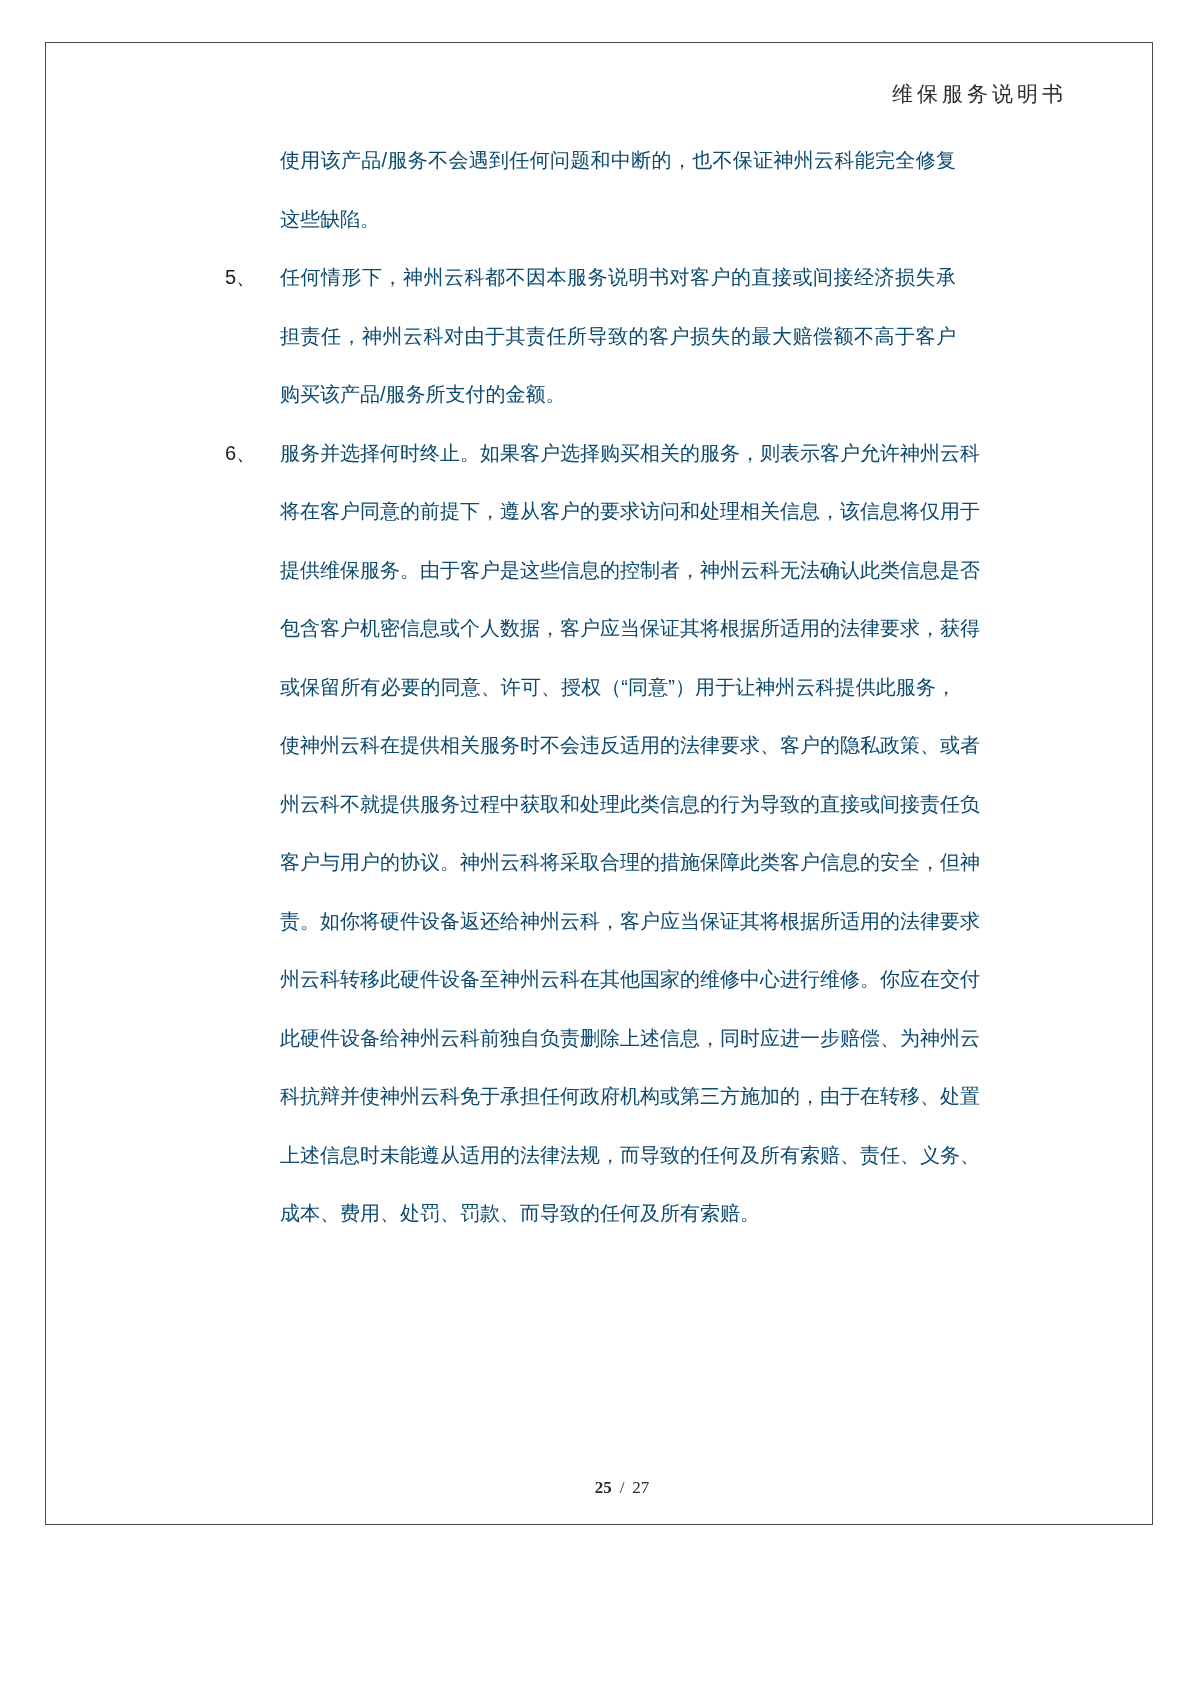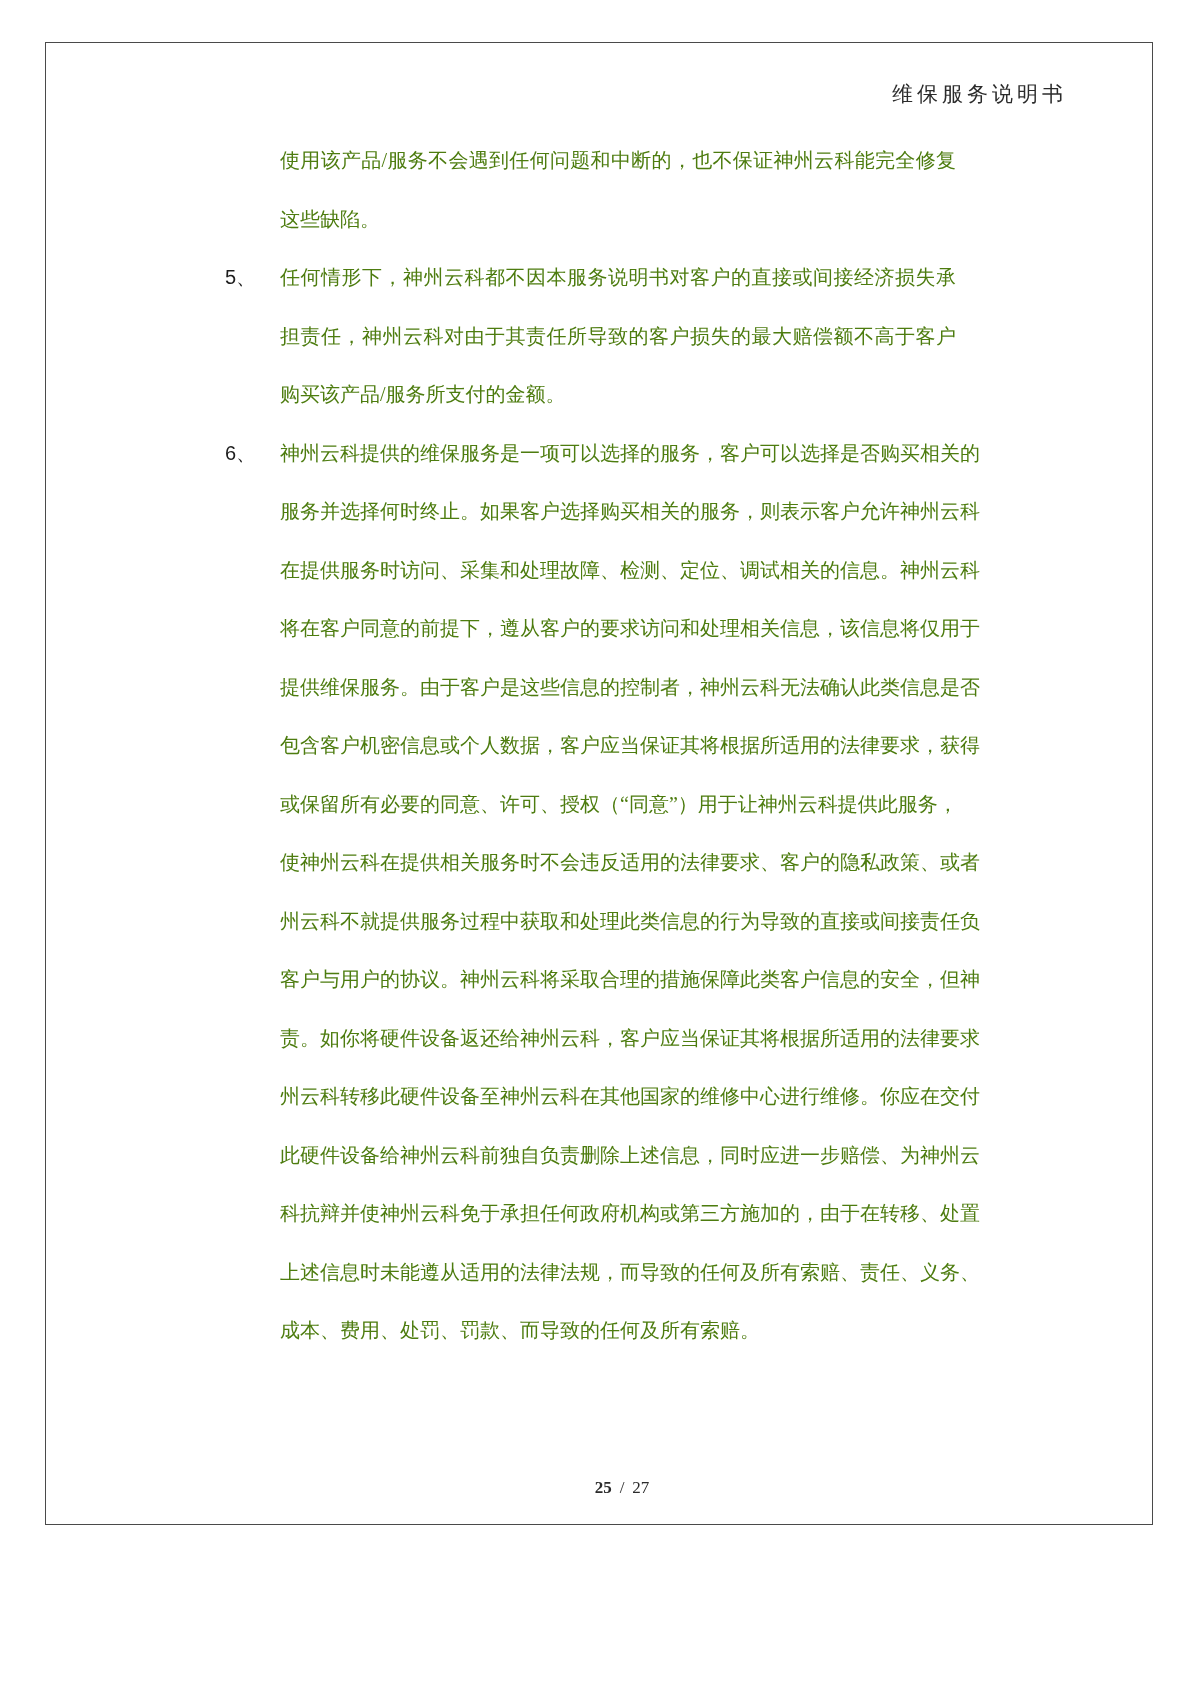--- a/index.html
+++ b/index.html
@@ -54,22 +54,21 @@
   }
   .line {
     line-height: 58.5px;
     height: 58.5px;
     font-size: 20px;
     text-align: justify;
     text-align-last: justify;
     text-justify: inter-character;
     overflow: visible;
     white-space: nowrap;
-    color: #4d7c0f;
-    font-family: Liberation Serif, serif;
+    color: #0c4a6e;
   }
   .line-last {
     text-align: center;
     text-align-last: left;
   }
   .footer {
     position: absolute;
     top: 1478px;
     left: 0;
     width: 100%;
@@ -102,23 +101,21 @@
       <div>
           <div class="line">任何情形下，神州云科都不因本服务说明书对客户的直接或间接经济损失承</div>
           <div class="line">担责任，神州云科对由于其责任所导致的客户损失的最大赔偿额不高于客户</div>
           <div class="line line-last">购买该产品/服务所支付的金额。</div>
         </div>
     </div>
 
     <div class="para">
       <span class="num">6、</span>
       <div>
-          <div class="line">神州云科提供的维保服务是一项可以选择的服务，客户可以选择是否购买相关的</div>
           <div class="line">服务并选择何时终止。如果客户选择购买相关的服务，则表示客户允许神州云科</div>
-          <div class="line">在提供服务时访问、采集和处理故障、检测、定位、调试相关的信息。神州云科</div>
           <div class="line">将在客户同意的前提下，遵从客户的要求访问和处理相关信息，该信息将仅用于</div>
           <div class="line">提供维保服务。由于客户是这些信息的控制者，神州云科无法确认此类信息是否</div>
           <div class="line">包含客户机密信息或个人数据，客户应当保证其将根据所适用的法律要求，获得</div>
           <div class="line">或保留所有必要的同意、许可、授权（“同意”）用于让神州云科提供此服务，</div>
           <div class="line">使神州云科在提供相关服务时不会违反适用的法律要求、客户的隐私政策、或者</div>
           <div class="line">州云科不就提供服务过程中获取和处理此类信息的行为导致的直接或间接责任负</div>
           <div class="line">客户与用户的协议。神州云科将采取合理的措施保障此类客户信息的安全，但神</div>
           <div class="line">责。如你将硬件设备返还给神州云科，客户应当保证其将根据所适用的法律要求</div>
           <div class="line">州云科转移此硬件设备至神州云科在其他国家的维修中心进行维修。你应在交付</div>
           <div class="line">此硬件设备给神州云科前独自负责删除上述信息，同时应进一步赔偿、为神州云</div>

